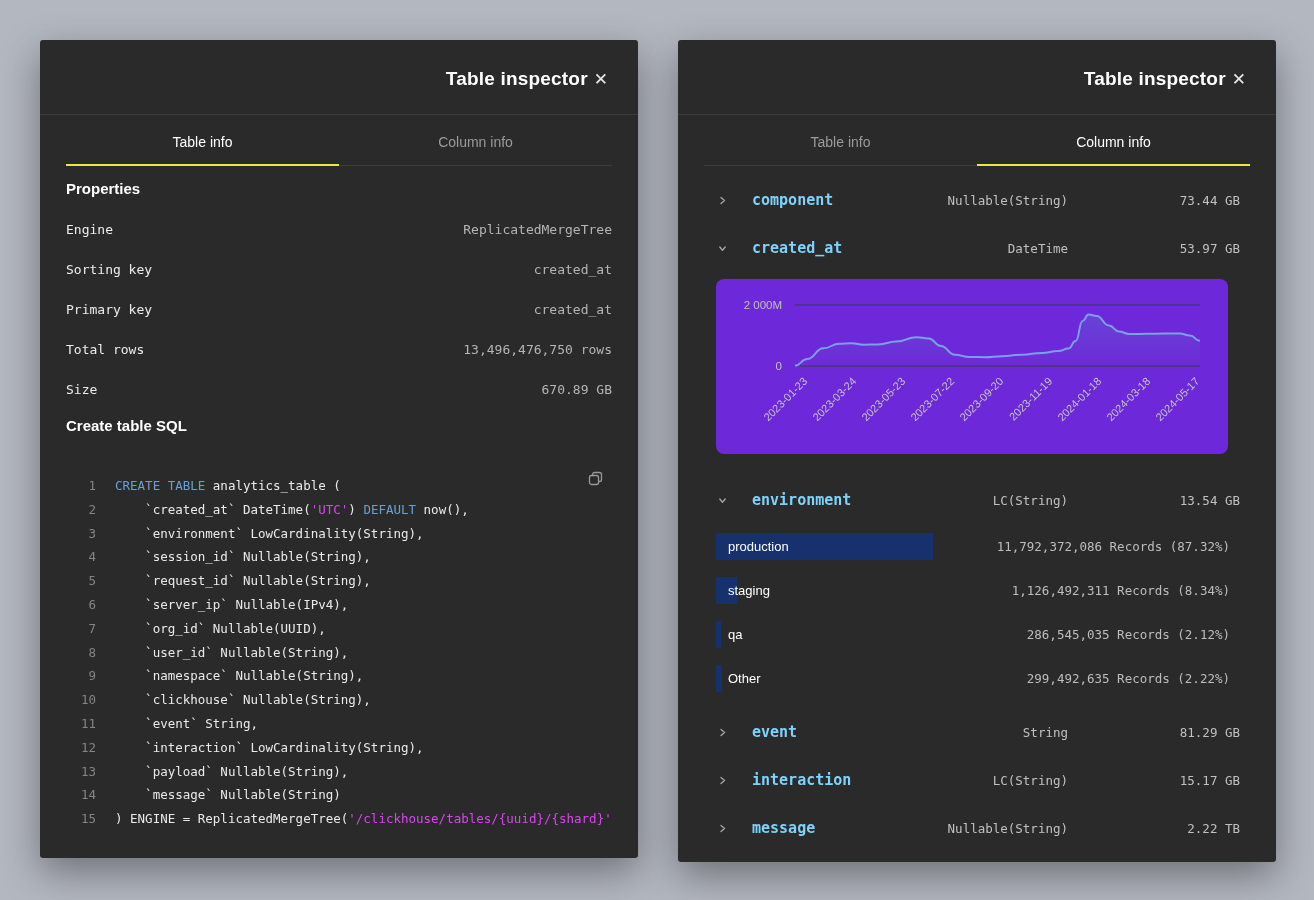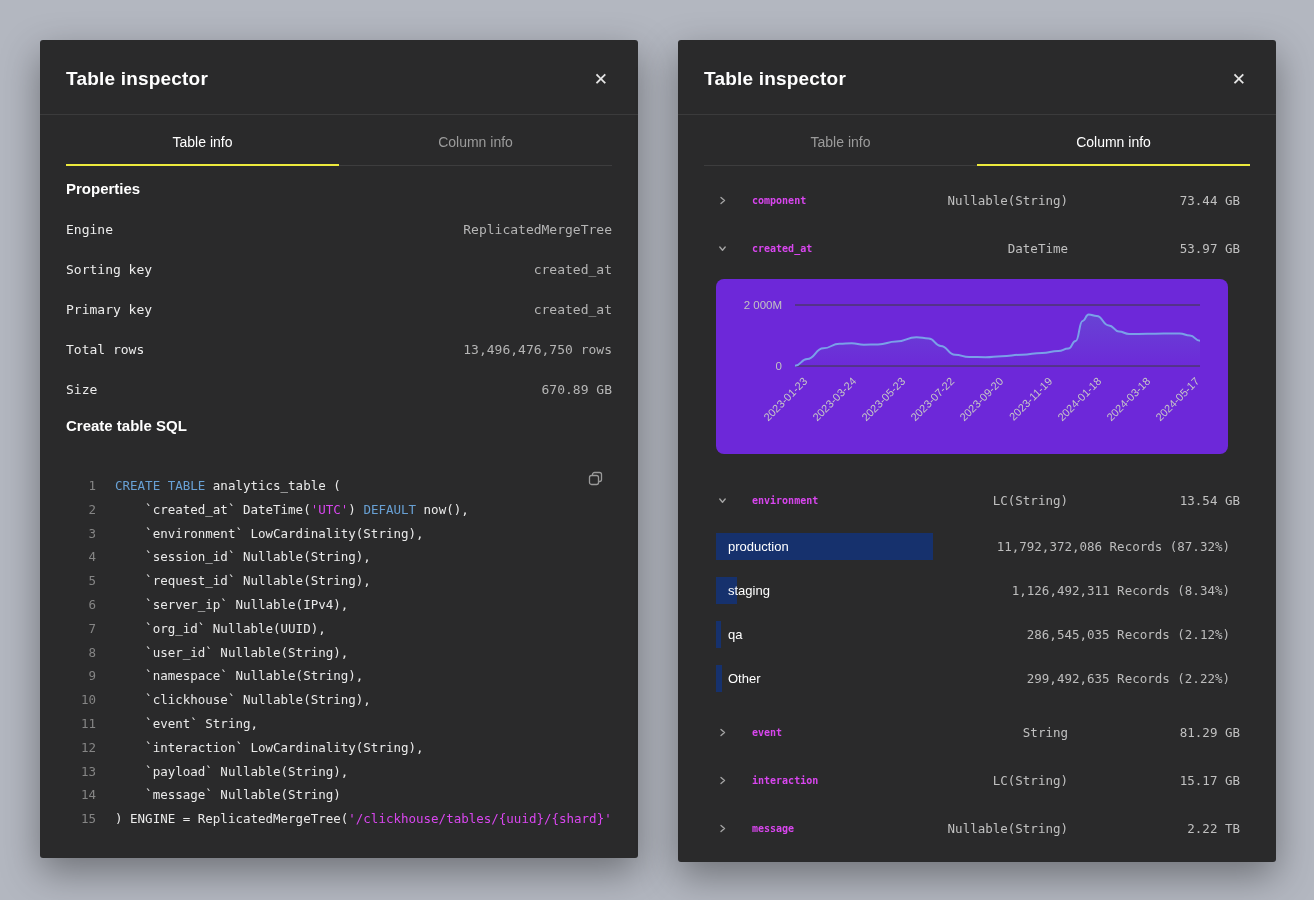--- a/index.html
+++ b/index.html
@@ -10,21 +10,21 @@
   }
   .modal {
     position:absolute; top:40px; background:#2a2a2b; color:#fff;
     border-radius:3px; overflow:hidden;
     box-shadow:0 14px 38px rgba(0,0,0,.38);
   }
   #modal-left  { left:40px;  width:598px; height:818px; }
   #modal-right { left:678px; width:598px; height:822px; }
 
   .modal-header {
-    height:75px; display:flex; align-items:center; justify-content:space-between;
+    height:75px; display:flex; align-items:center; justify-content:flex-end;
     padding:4px 24px 0 26px; border-bottom:1px solid #3b3b3c;
   }
   .modal-title { font-size:19px; font-weight:bold; letter-spacing:.2px; }
   .close-btn {
     background:none; border:none; color:#e6e6e6; font-size:17px;
     line-height:1; padding:4px 6px; cursor:pointer; font-family:inherit;
   }
   .tabs { display:flex; margin:0 26px; }
   .tab {
     flex:1; text-align:center; font-size:14px; color:#9b9b9b;
@@ -58,22 +58,22 @@
   }
 
   .col-rows { margin-top:10px; }
   .col-row {
     display:flex; align-items:center; height:48px;
     padding:0 36px 0 39px; cursor:pointer;
   }
   .col-row.gap-top { margin-top:8px; }
   .chev { width:11px; height:11px; flex:none; display:flex; align-items:center; }
   .col-name {
-    margin-left:24px; flex:1; color:#d946ef; font-weight:bold;
-    font-family:"DejaVu Sans Mono", monospace; font-size:10px;
+    margin-left:24px; flex:1; color:#7dd3fc; font-weight:bold;
+    font-family:"DejaVu Sans Mono", monospace; font-size:15px;
   }
   .col-type, .col-size {
     font-family:"DejaVu Sans Mono", monospace; font-size:12.5px; color:#c0c0c0;
   }
   .col-type { width:200px; text-align:right; }
   .col-size { width:172px; text-align:right; }
 
   .chart-panel {
     margin:7px 38px 0 38px; width:512px; height:175px;
     background:#6d28d9; border-radius:8px;

